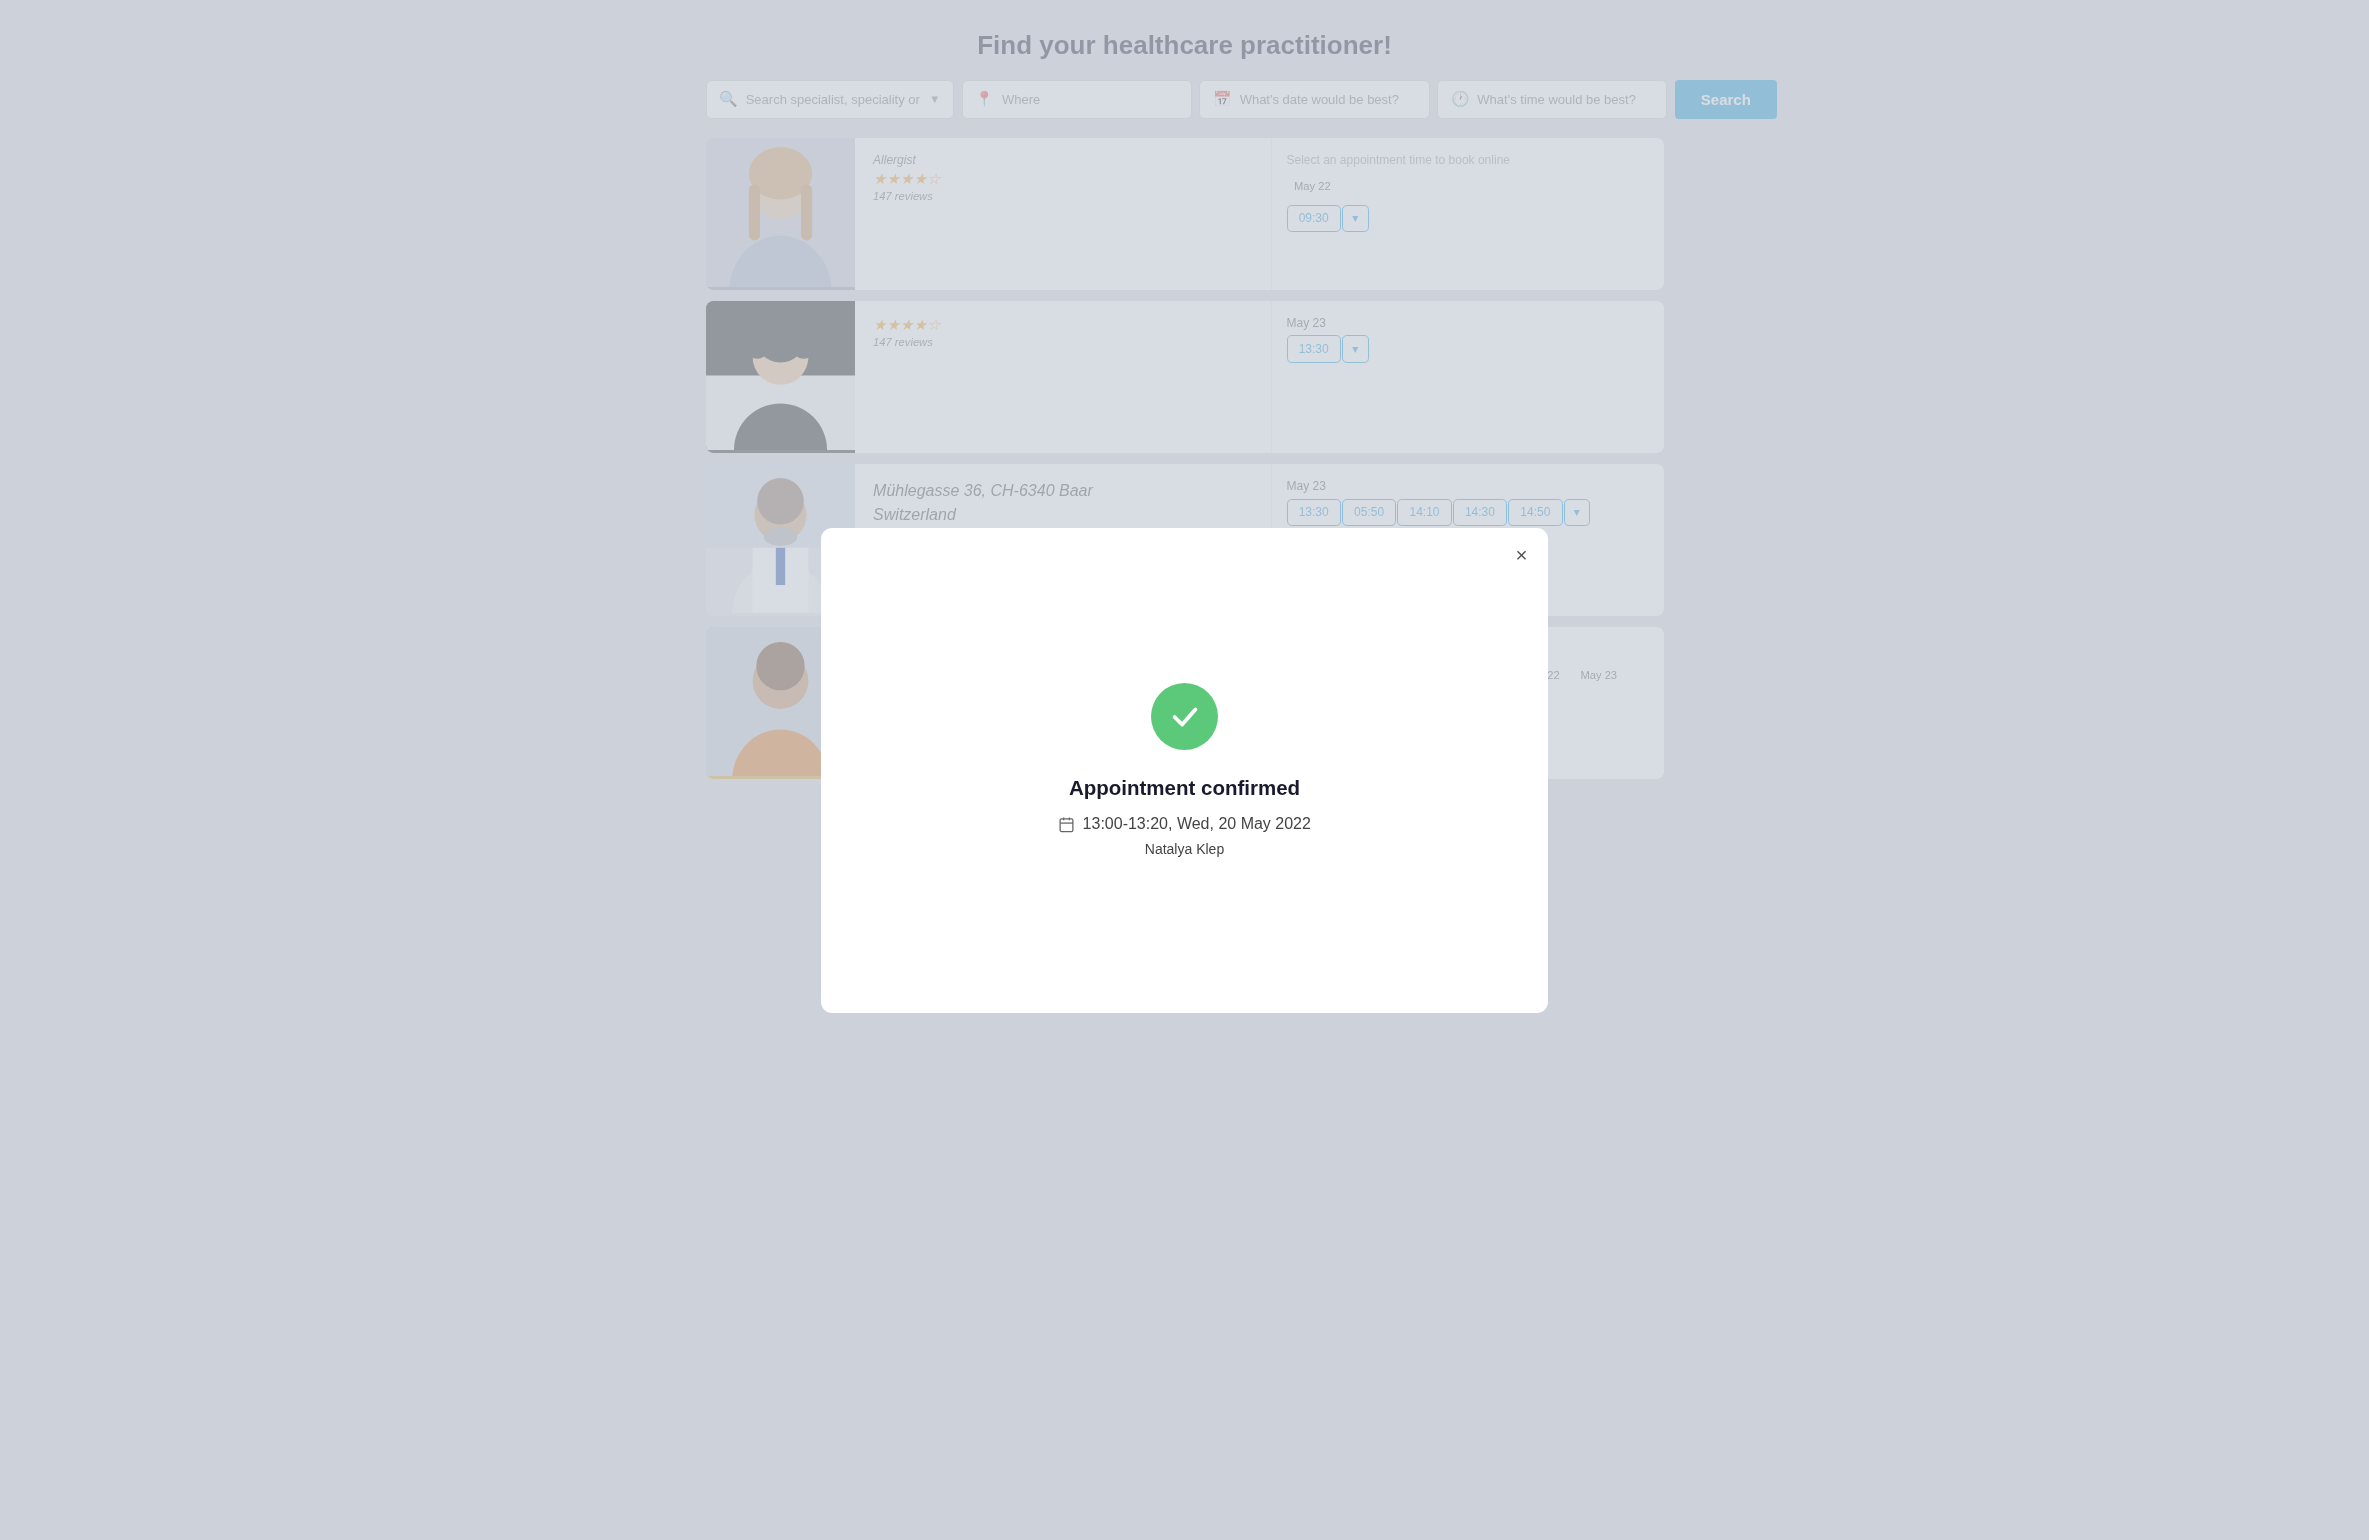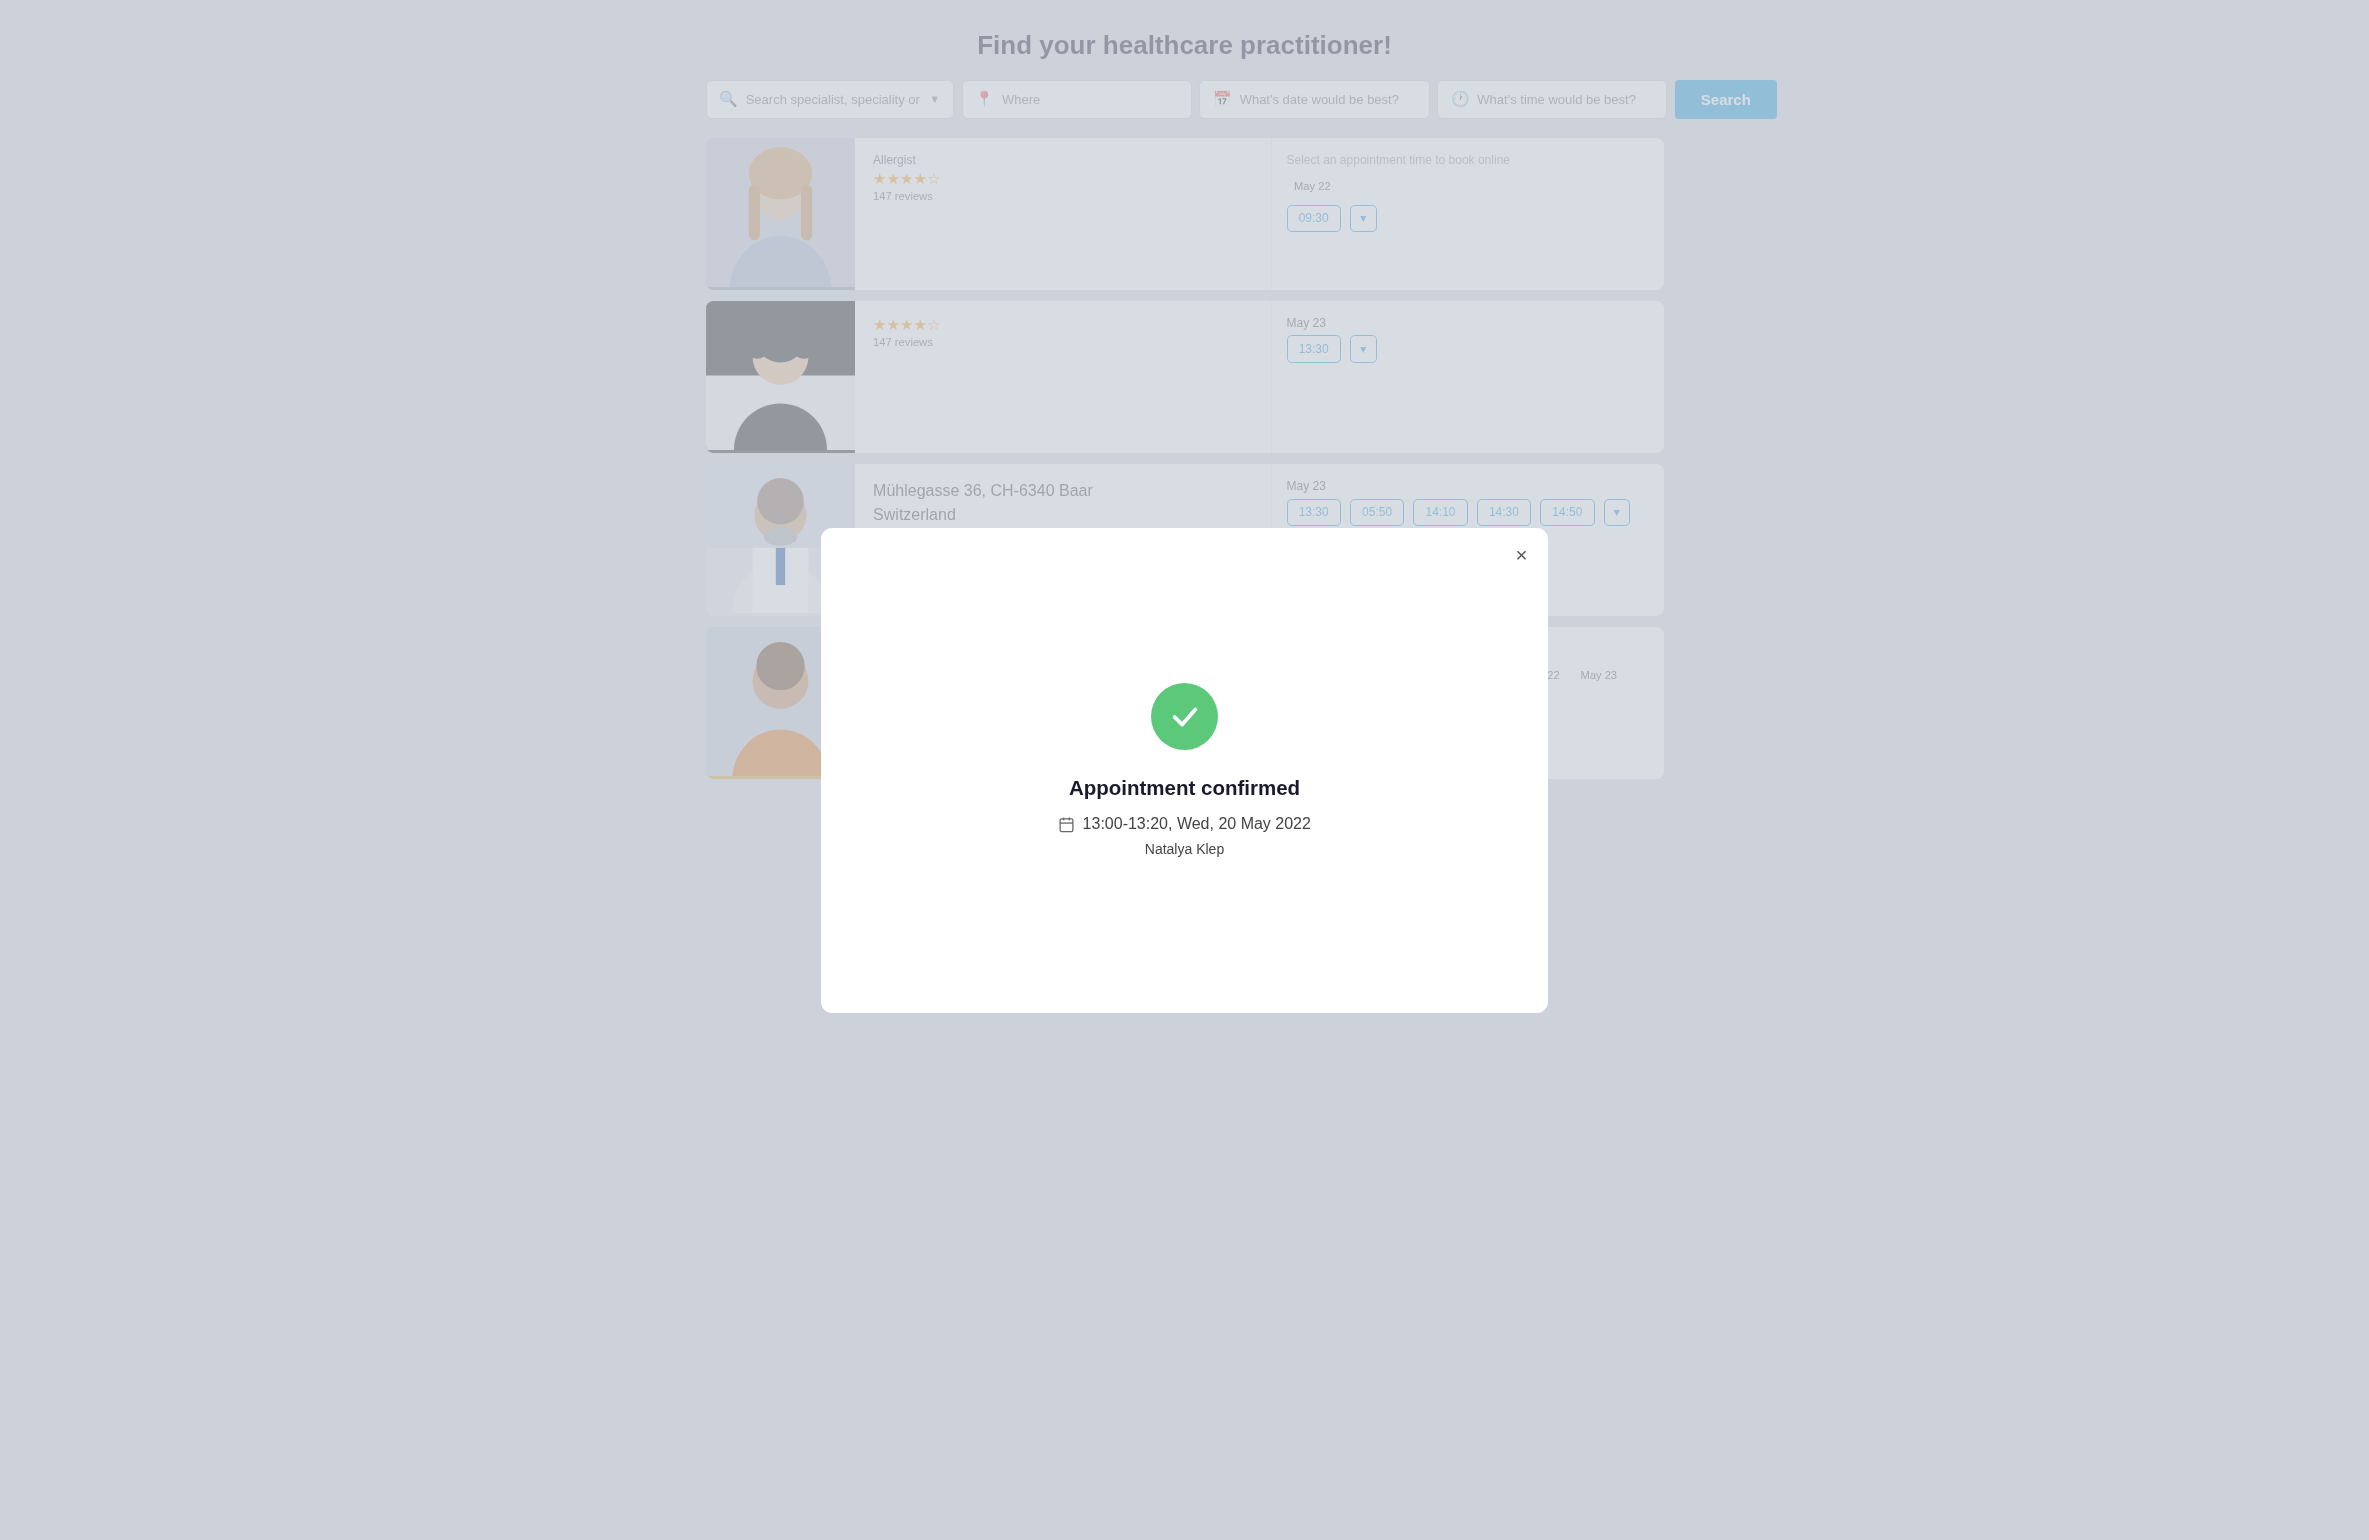--- a/index.html
+++ b/index.html
@@ -100,20 +100,21 @@
       background: #c5c8d0;
       flex-shrink: 0;
       position: relative;
       overflow: hidden;
     }
     
     .doctor-info {
       flex: 1;
       padding: 15px 18.6px;
       border-right: 0.9px solid #eee;
+      font-style: italic;
     }
     .doctor-specialty {
       font-size: 12px;
       color: #666;
       margin-bottom: 3.7px;
     }
     .doctor-name {
       font-size: 15px;
       font-weight: 700;
       color: #1a1a2e;
@@ -162,21 +163,21 @@
       padding: 3.7px 7.5px;
       border-radius: 3.7px;
     }
     .date-tab.active {
       background: #1a9ad7;
       color: #fff;
       border-radius: 3.7px;
     }
     .time-slots {
       display: flex;
-      gap: 9px;
+      gap: 1px;
       flex-wrap: wrap;
       align-items: center;
     }
     .time-slot {
       border: 1.4px solid #1a9ad7;
       color: #1a9ad7;
       background: #fff;
       border-radius: 4.7px;
       padding: 5.6px 11.2px;
       font-size: 12px;

